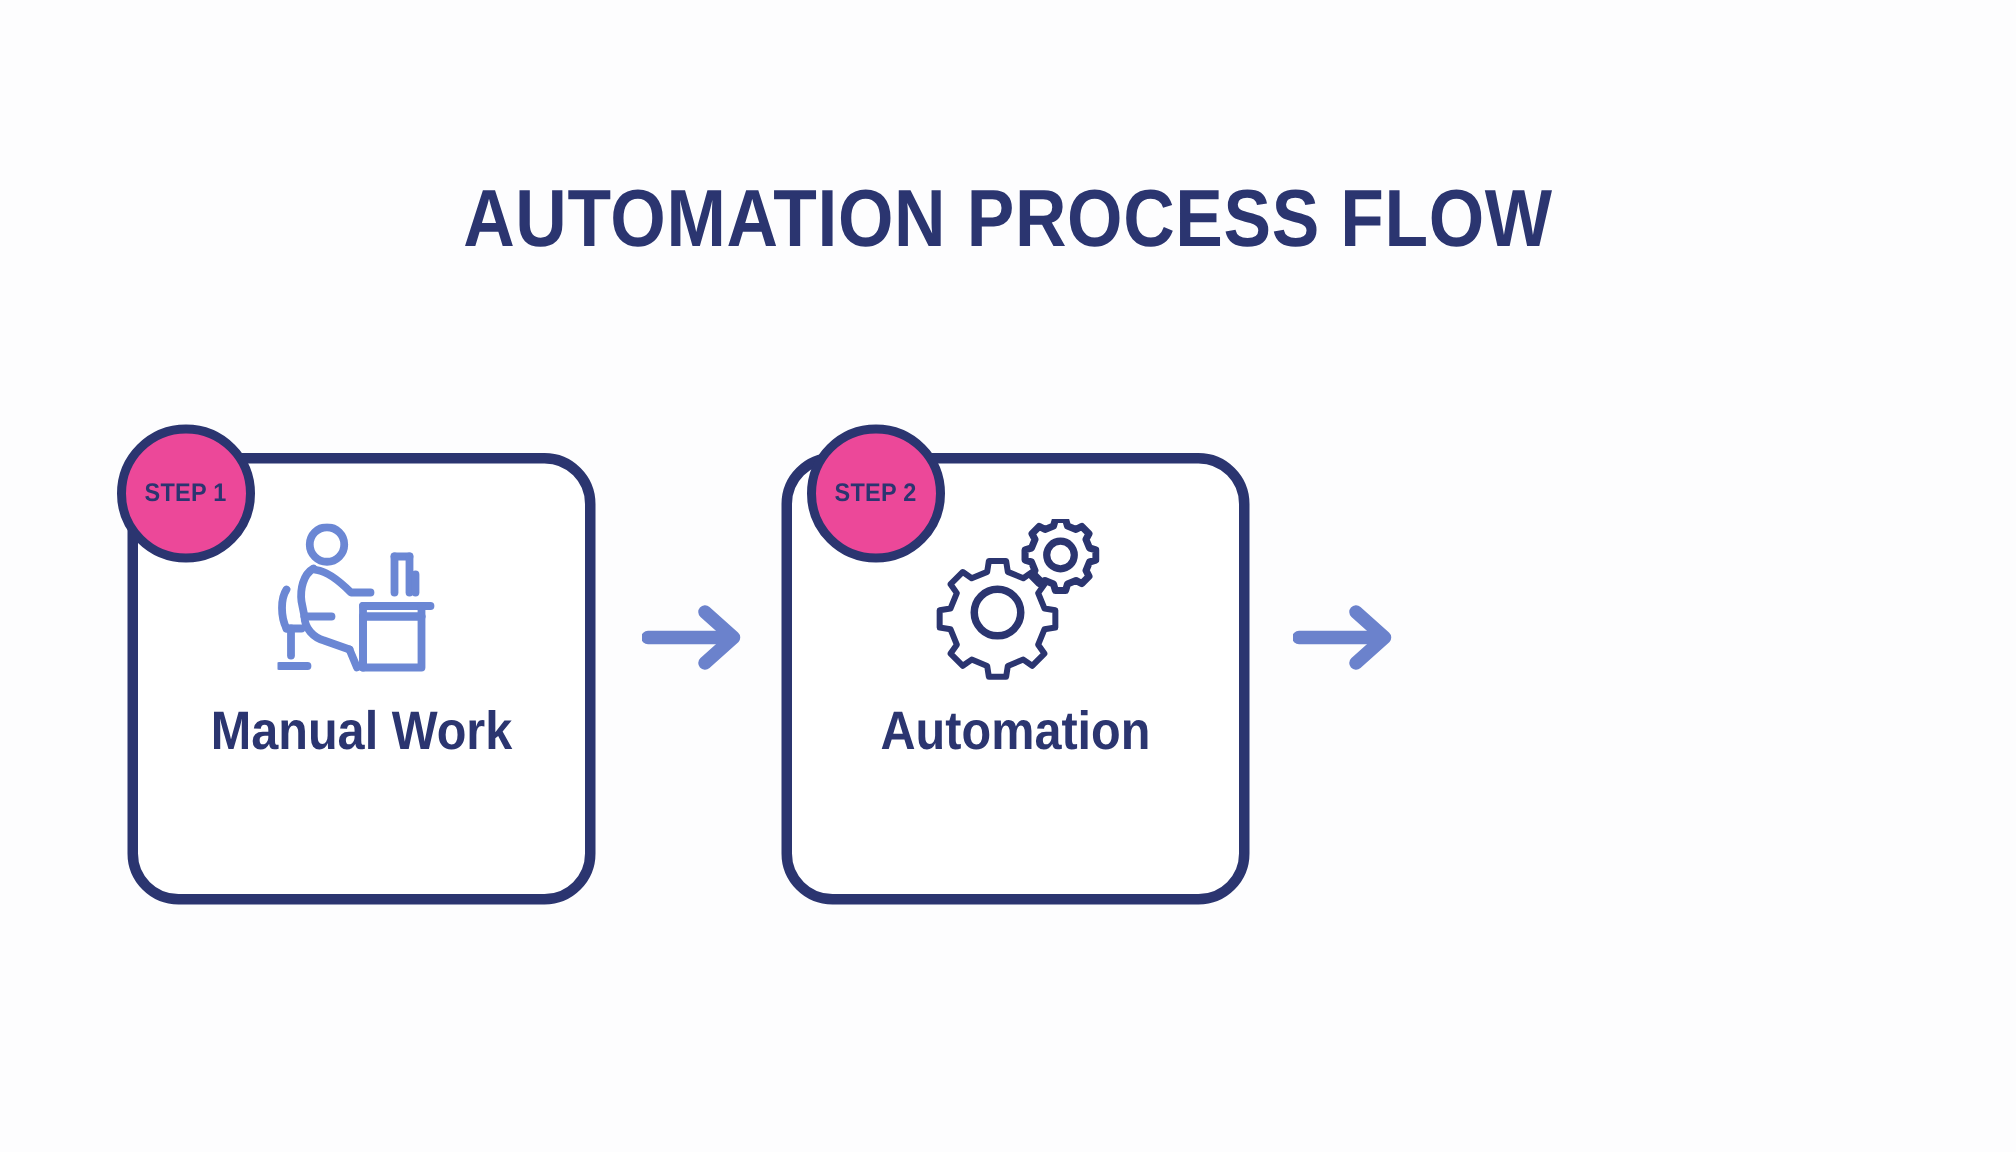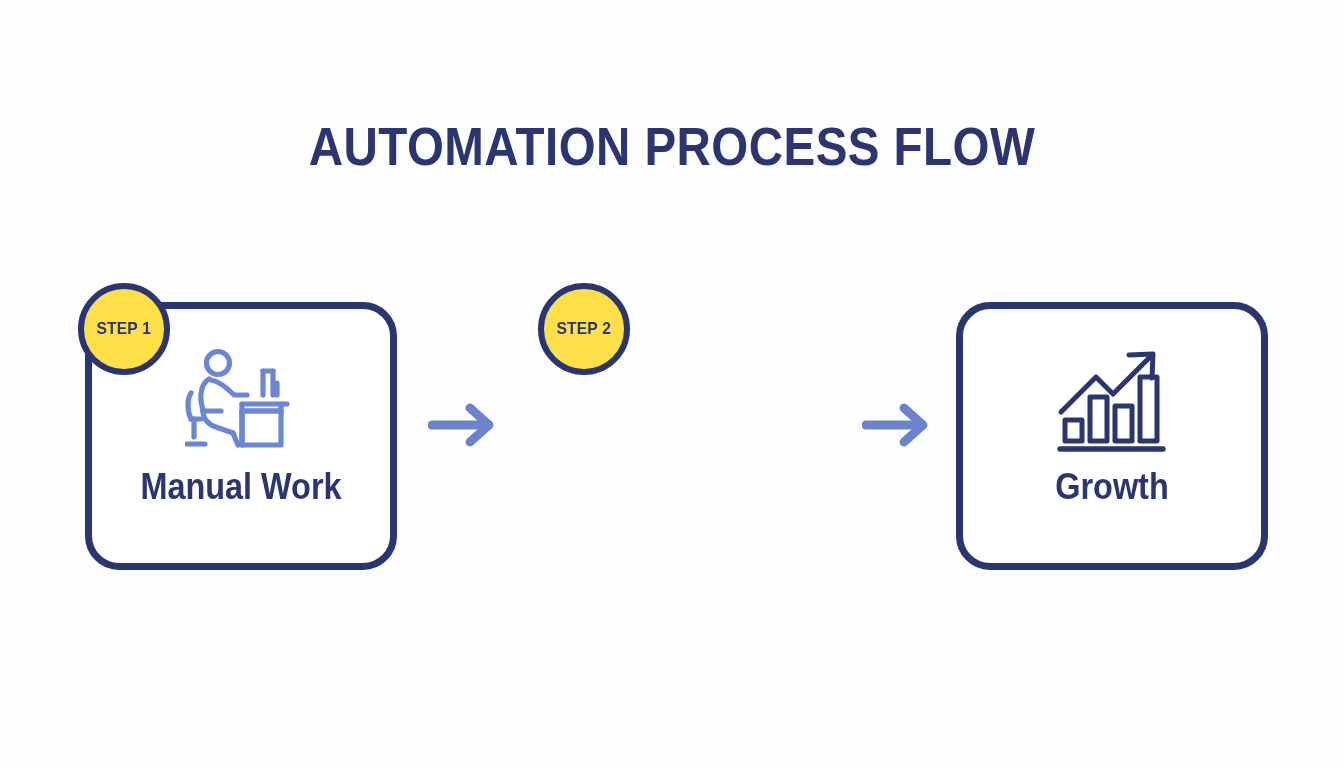--- a/index.html
+++ b/index.html
@@ -38,40 +38,40 @@
     position: absolute;
     left: 0;
     top: 0;
     width: 1344px;
     height: 768px;
   }
   .card {
     position: absolute;
     top: 302px;
     width: 312px;
-    height: 268px;
+    height: 301px;
     box-sizing: border-box;
     border: 7px solid #2b3570;
     border-radius: 34px;
     background: #ffffff;
     text-decoration: underline;
   }
   .card-1 { left: 85px; }
   .card-2 { left: 521px; }
   .card-3 { left: 956px; }
 
   .badge {
     position: absolute;
     top: 283px;
     width: 92px;
     height: 92px;
     box-sizing: border-box;
     border: 6px solid #2b3570;
     border-radius: 50%;
-    background: #fde047;
+    background: #ec4899;
     display: flex;
     align-items: center;
     justify-content: center;
     z-index: 5;
   }
   .badge-1 { left: 78px; }
   .badge-2 { left: 538px; }
   .badge-3 { left: 949px; }
   .badge-text {
     font-family: "Liberation Sans", sans-serif;
@@ -146,35 +146,54 @@
           <rect x="57" y="62" width="39" height="34"></rect>
           <path d="M78 22 L78 46"></path>
           <path d="M78 22 L88 22"></path>
           <path d="M88 22 L88 46"></path>
           <path d="M92 34 L92 46"></path>
         </svg>
       </div>
       <div class="card-label">Manual Work</div>
     </div>
 
-
-    <div class="card card-3">
+    <div class="card card-2">
       <div class="card-icon">
-        <svg width="110" height="106" viewBox="0 0 110 106" fill="none" stroke="#2b3570" stroke-width="5" stroke-linecap="round" stroke-linejoin="round">
-          <rect x="8" y="72" width="17" height="21"></rect>
-          <rect x="33" y="49" width="17" height="44"></rect>
-          <rect x="58" y="58" width="17" height="35"></rect>
-          <rect x="83" y="29" width="17" height="64"></rect>
-          <path d="M3 101 L106 101" stroke-width="5.4"></path>
-          <path d="M4 64 L39 29 L56 46 L94 8"></path>
-          <path d="M72 7 L96 6 L95 30"></path>
+        <svg width="112" height="110" viewBox="0 0 112 110" fill="none" stroke="#2b3570" stroke-width="5" stroke-linecap="round" stroke-linejoin="round">
+
+          <g transform="translate(44,68)">
+            <path d="M -7.2 -41.2 L 7.2 -41.2 L 8.6 -32.2
+                     L 21.5 -26.9 L 28.9 -32.1 L 39.1 -21.9 L 33.9 -14.5
+                     L 39.2 -1.6 L 48.2 -0.2 L 48.2 14.2 L 39.2 15.6
+                     L 33.9 28.5 L 39.1 35.9 L 28.9 46.1 L 21.5 40.9
+                     L 8.6 46.2 L 7.2 55.2 L -7.2 55.2 L -8.6 46.2
+                     L -21.5 40.9 L -28.9 46.1 L -39.1 35.9 L -33.9 28.5
+                     L -39.2 15.6 L -48.2 14.2 L -48.2 -0.2 L -39.2 -1.6
+                     L -33.9 -14.5 L -39.1 -21.9 L -28.9 -32.1 L -21.5 -26.9
+                     L -8.6 -32.2 Z" transform="translate(0,-7) scale(0.80)"></path>
+            <circle cx="0" cy="-5.6" r="15.5"></circle>
+          </g>
+
+          <g transform="translate(86,28)">
+            <path d="M -5.4 -26.4 L 5.4 -26.4 L 7.4 -19.6
+                     L 16.4 -15.9 L 22.6 -19.1 L 30.2 -11.5 L 27.0 -5.3
+                     L 30.7 3.7 L 37.5 5.7 L 37.5 16.5 L 30.7 18.5
+                     L 27.0 27.5 L 30.2 33.7 L 22.6 41.3 L 16.4 38.1
+                     L 7.4 41.8 L 5.4 48.6 L -5.4 48.6 L -7.4 41.8
+                     L -16.4 38.1 L -22.6 41.3 L -30.2 33.7 L -27.0 27.5
+                     L -30.7 18.5 L -37.5 16.5 L -37.5 5.7 L -30.7 3.7
+                     L -27.0 -5.3 L -30.2 -11.5 L -22.6 -19.1 L -16.4 -15.9
+                     L -7.4 -19.6 Z" transform="translate(0,-11) scale(0.63)" stroke-width="7.5"></path>
+            <circle cx="0" cy="-4" r="9.2" stroke-width="4.8"></circle>
+          </g>
         </svg>
       </div>
-      <div class="card-label">Growth</div>
-    </div>
+      <div class="card-label">Automation</div>
+    </div>
+
 
     <div class="badge badge-1">
       <span class="badge-text">STEP 1</span>
     </div>
     <div class="badge badge-2">
       <span class="badge-text">STEP 2</span>
     </div>
 
     <div class="arrow arrow-1">
       <svg width="74" height="46" viewBox="0 0 74 46" fill="none" stroke="#6b82cc" stroke-width="9" stroke-linecap="round" stroke-linejoin="round">

